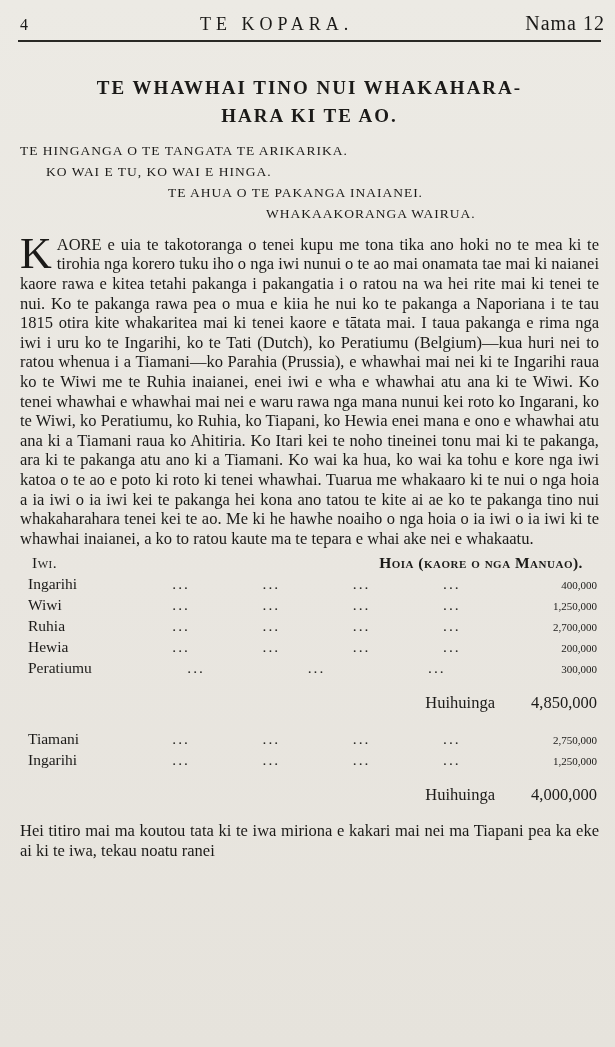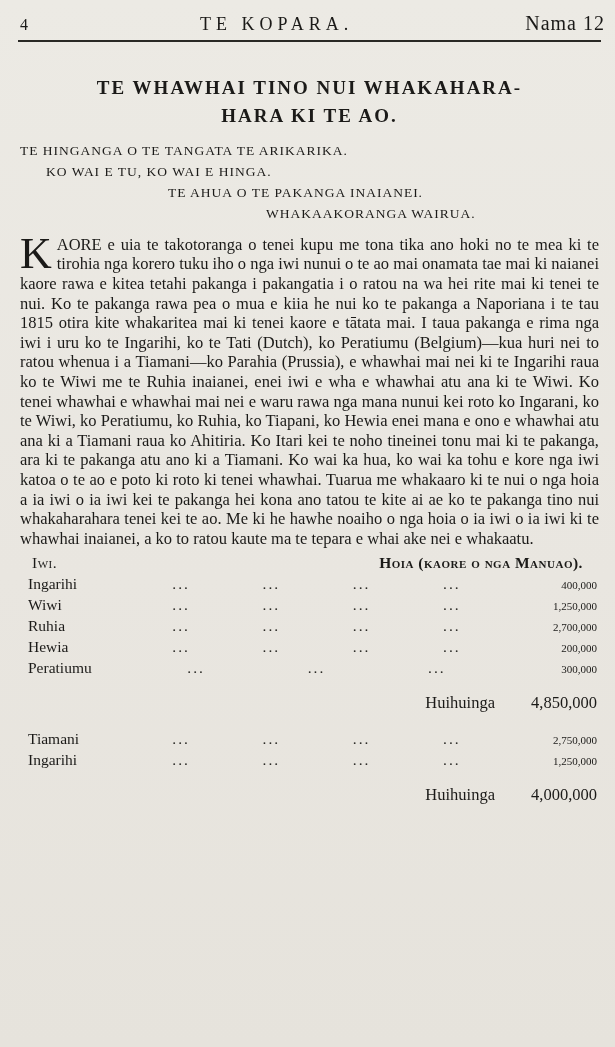--- a/index.html
+++ b/index.html
@@ -255,14 +255,15 @@
         <span class="t-value">1,250,000</span>
       </div>
 
       <div class="t-total">
         <span>Huihuinga</span>
         <span class="t-total-value">4,000,000</span>
       </div>
     </div>
   </div>
 
+  <p class="closing-text">Hei titiro mai ma koutou tata ki te iwa miriona e kakari mai nei ma Tiapani pea ka eke ai ki te iwa, tekau noatu ranei</p>
 
 </div>
 
 </body></html>

